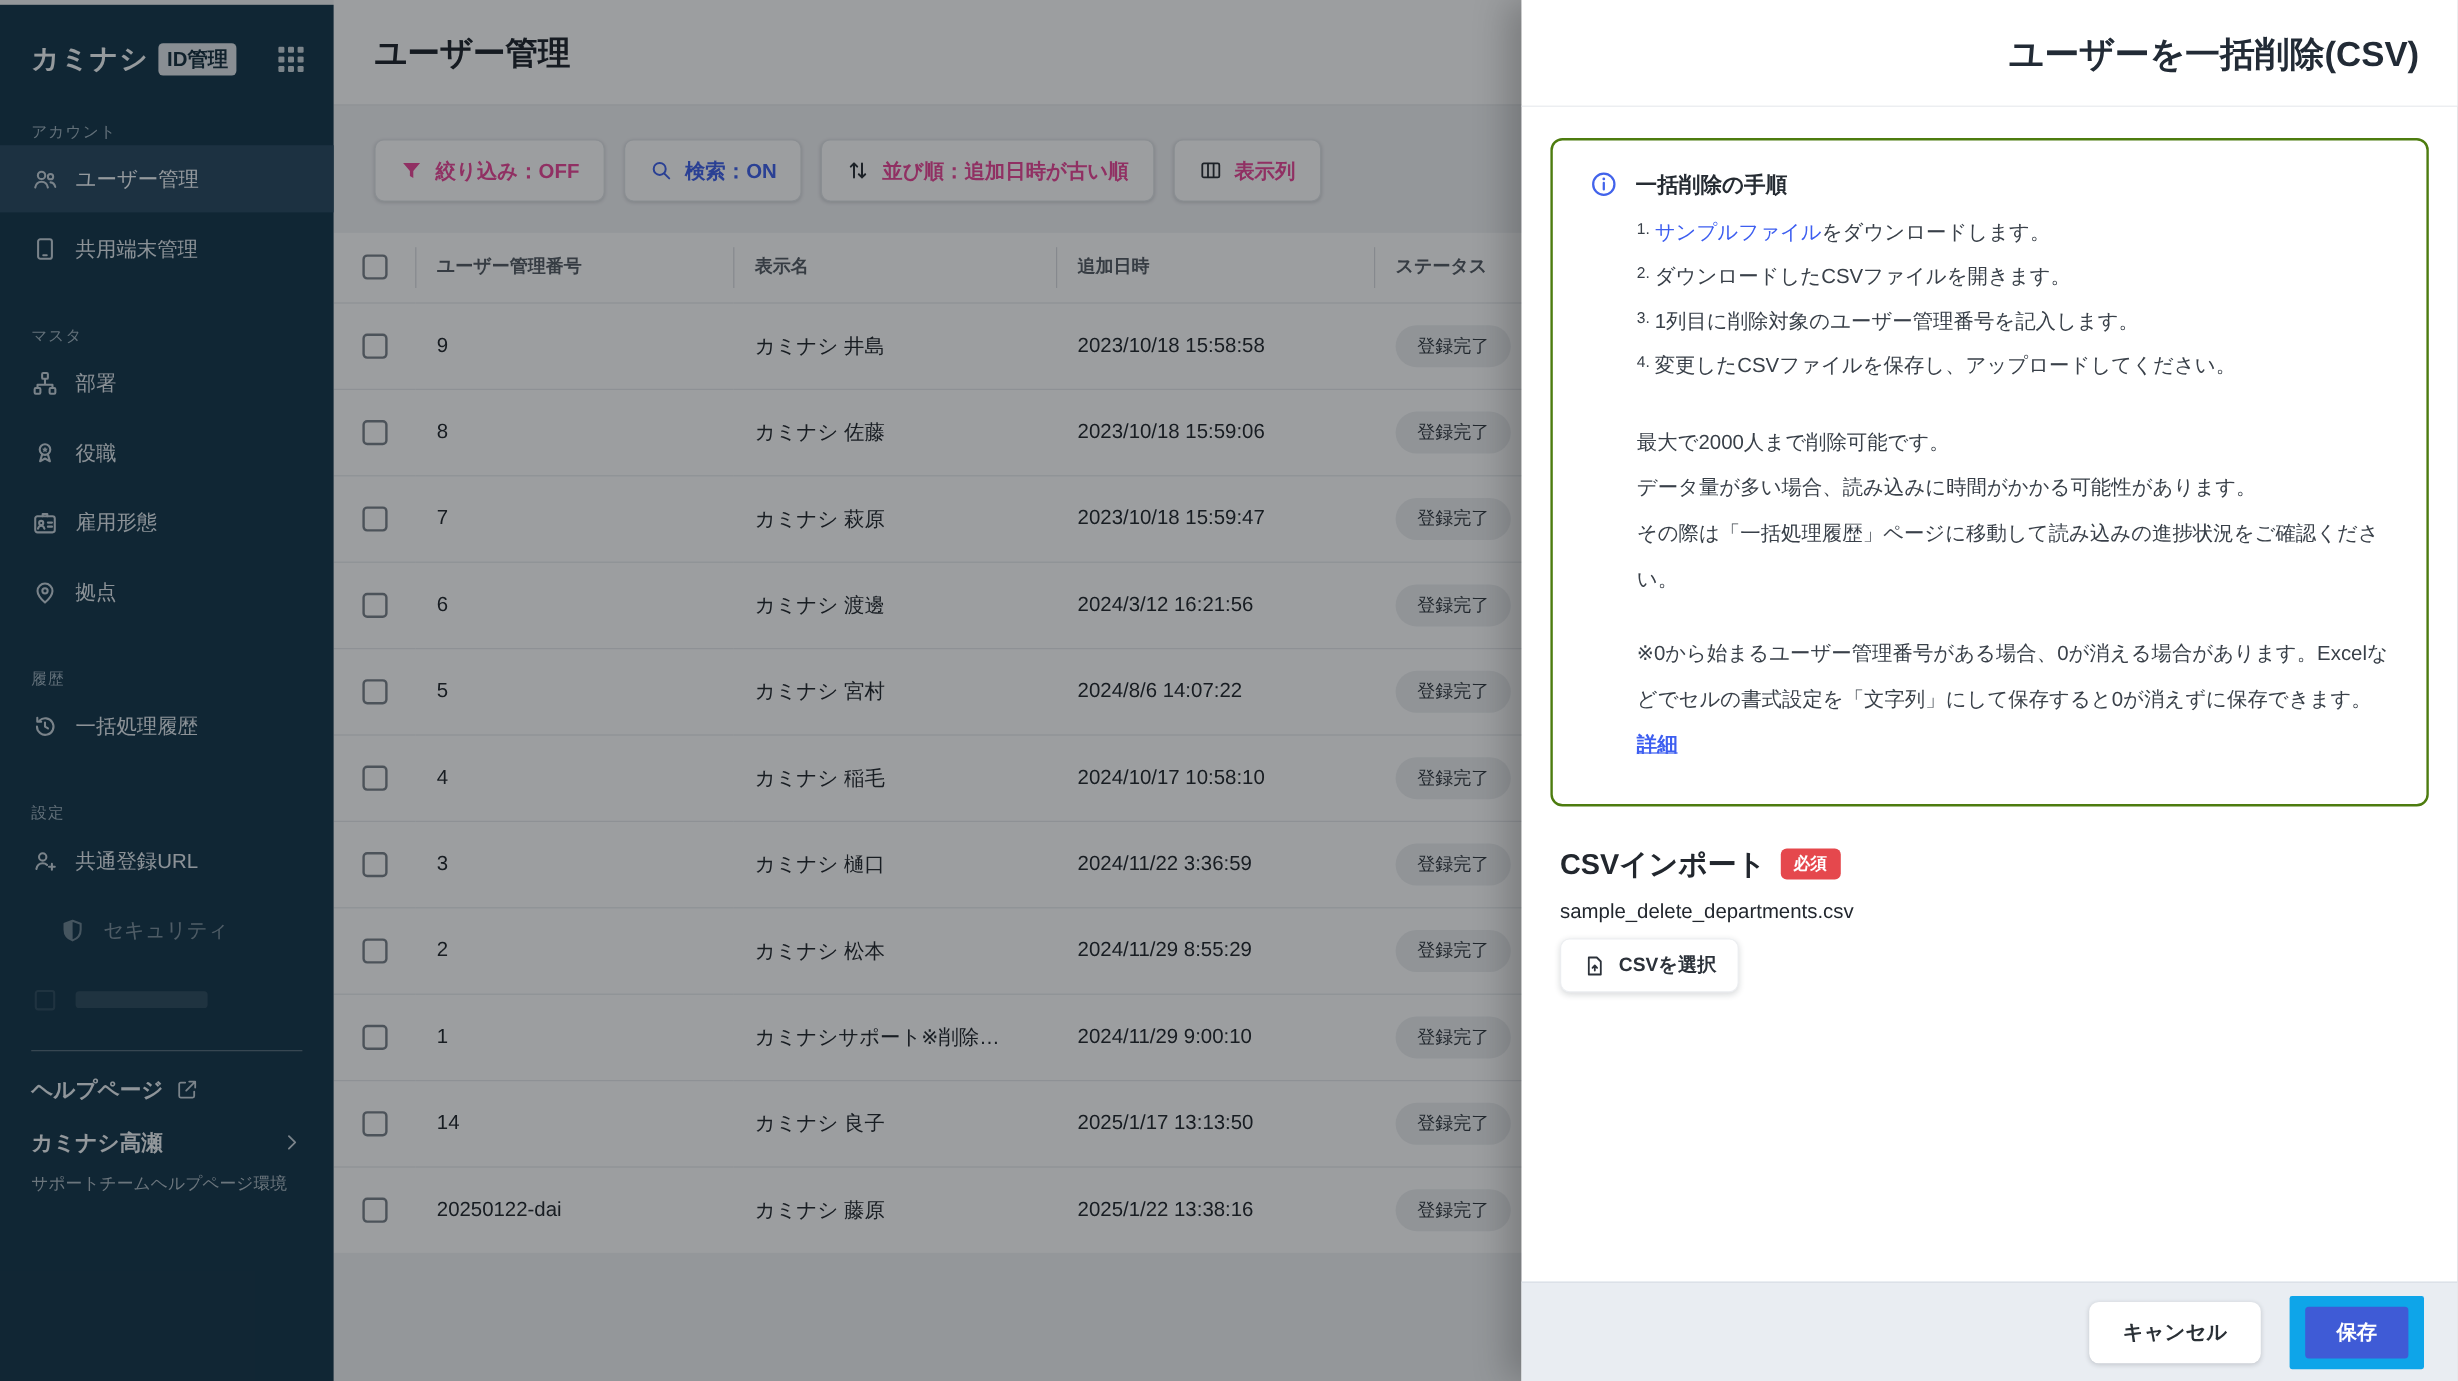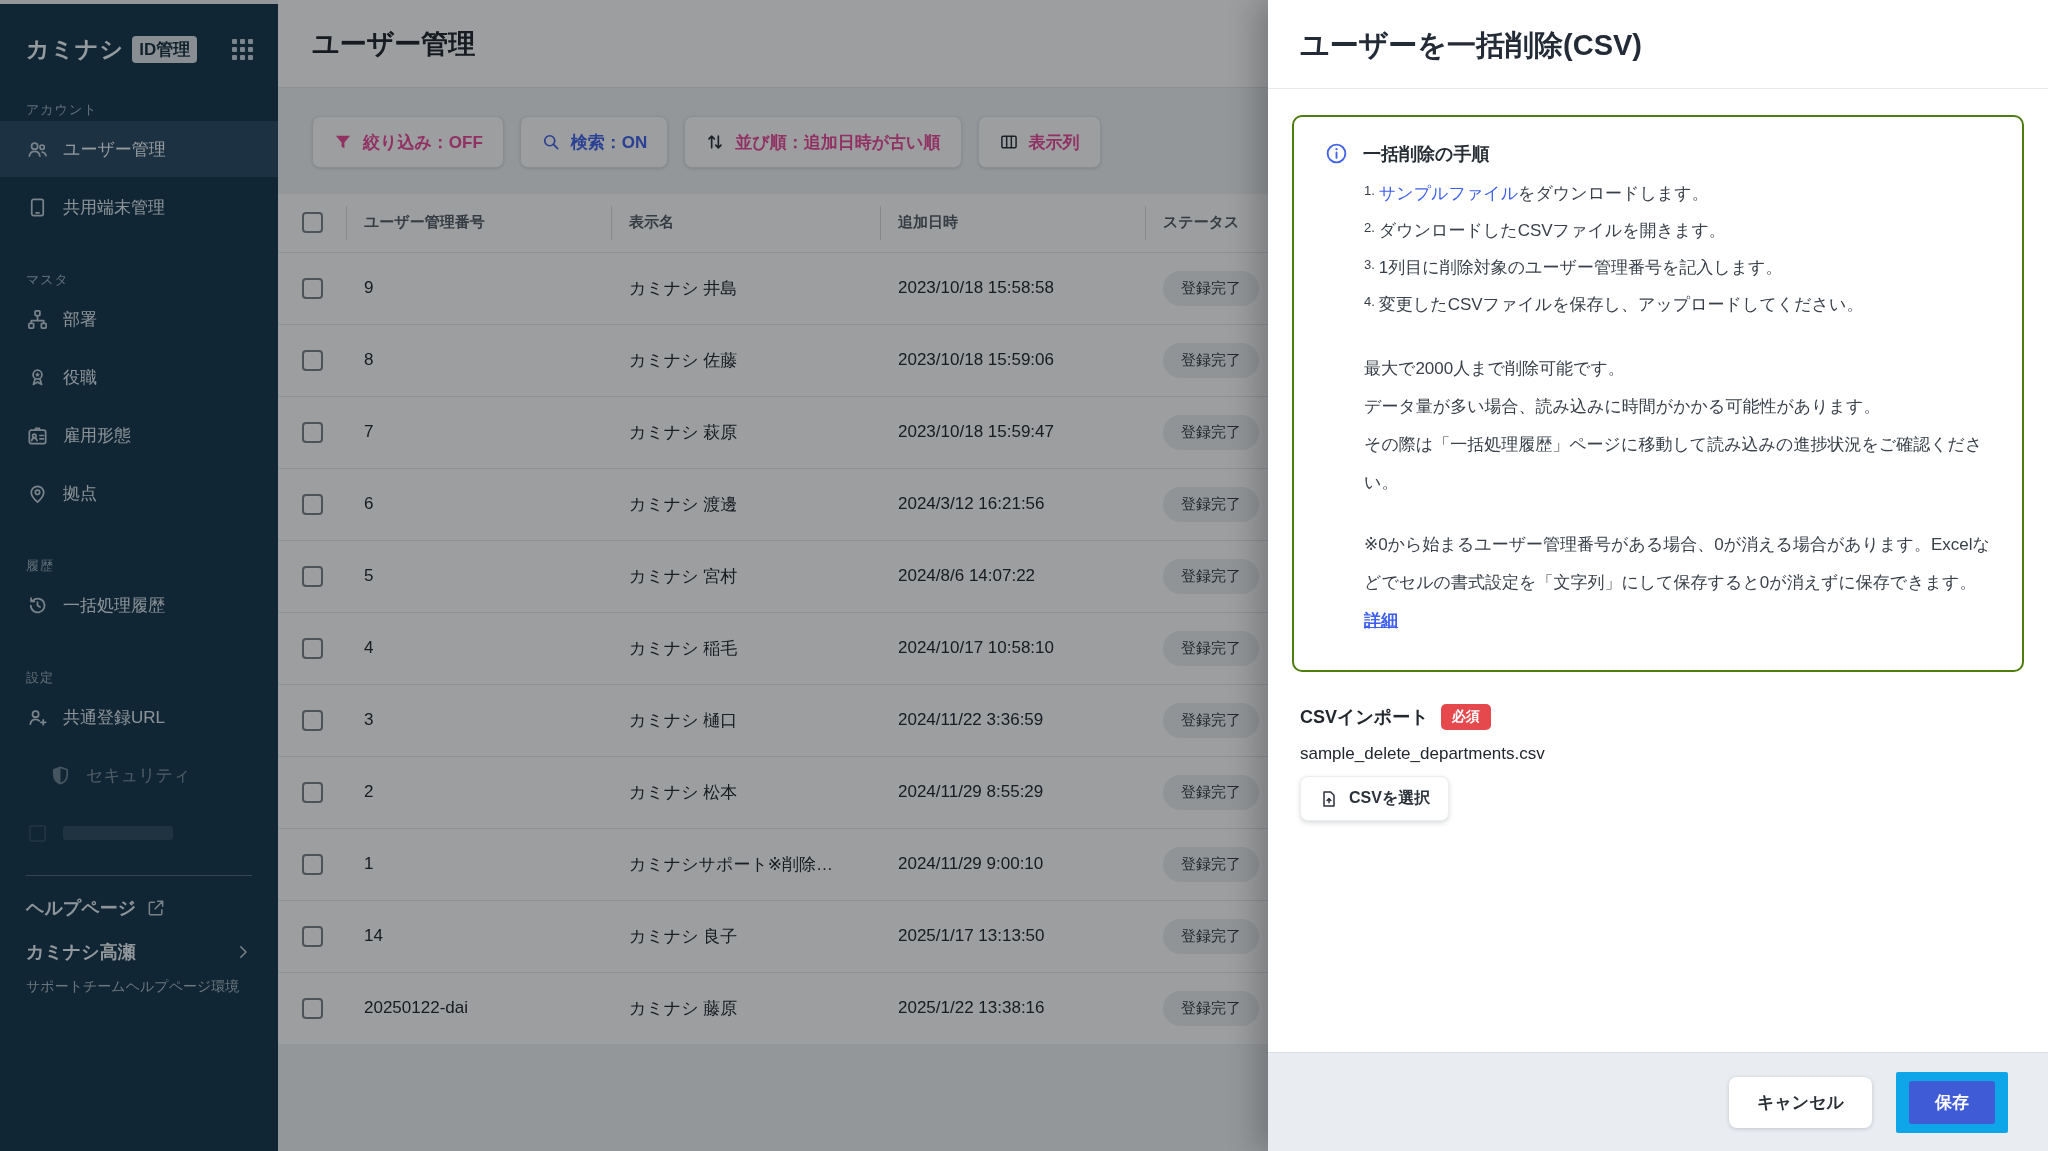--- a/index.html
+++ b/index.html
@@ -73,51 +73,51 @@
   .pill { display:inline-block; background:#EDEFF1; color:#343B42; font-size:15px;
     padding:8px 18px; border-radius:999px; white-space:nowrap; }
 
   
   .scrim { position:absolute; left:0; top:0; width:1268px; height:100%;
     background:rgba(8,12,18,.40); z-index:50; }
 
   
   .drawer { position:absolute; right:0; top:0; width:780px; height:100%; background:#FFFFFF;
     z-index:60; box-shadow:-12px 0 28px rgba(0,0,0,.22); display:flex; flex-direction:column; }
-  .drawer-header { padding:26px 32px 22px 32px; border-bottom:1px solid #E8EAEE; }
+  .drawer-header { padding:26px 32px 22px 32px; border-bottom:1px solid #E8EAEE;text-align:right; }
   .drawer-title { font-size:29px; font-weight:800; color:#222B36; }
   .drawer-body { flex:1; padding:26px 24px 0 24px; overflow:hidden; }
   .info-box { border:2px solid #4d7c0f; border-radius:10px; padding:24px 30px 30px 30px; }
   .info-head { display:flex; align-items:center; gap:14px; }
   .info-head svg { width:25px; height:25px; stroke:#4263EB; flex:none; }
   .info-heading { font-size:18px; font-weight:800; color:#262C33; }
   ol.steps { list-style:none; counter-reset:s; margin:10px 0 0 40px; }
   ol.steps li { counter-increment:s; font-size:17px; line-height:36px; color:#394049; }
   ol.steps li::before { content:counter(s) "."; font-size:13px; position:relative; top:-4px;
     margin-right:4px; color:#394049; }
   .blue-link { color:#3D5EF0; text-decoration:none; cursor:pointer; }
   .para1 { margin:26px 0 0 40px; }
   .para1 div { font-size:17px; line-height:38px; color:#394049; }
   .para2 { margin:24px 0 0 40px; font-size:17px; line-height:38px; color:#394049; }
   .para2 a { color:#3D5EF0; text-decoration:underline; font-weight:700; cursor:pointer; }
 
   .csv-section { margin-top:32px; padding-left:8px; }
   .csv-label-row { display:flex; align-items:center; gap:12px; }
-  .csv-label { font-size:18px; font-weight:800; color:#22272E; }
+  .csv-label { font-size:24px; font-weight:800; color:#22272E; }
   .req-badge { background:#E5484D; color:#FFFFFF; font-size:14px; font-weight:700;
     padding:4px 11px; border-radius:5px; }
   .csv-filename { margin-top:14px; font-size:17px; color:#22272E; }
   .csv-select-btn { margin-top:12px; display:inline-flex; align-items:center; gap:10px;
     background:#FFFFFF; border:1px solid #ECEEF1; border-radius:8px; padding:11px 18px;
     font-size:16px; font-weight:600; color:#2C323A; cursor:pointer;
     box-shadow:0 2px 5px rgba(20,30,40,.16); font-family:inherit; }
   .csv-select-btn svg { width:20px; height:20px; stroke:#2C323A; }
 
-  .drawer-footer { height:99px; background:#E9EDF2; border-top:1px solid #D9DEE5;
-    display:flex; align-items:center; justify-content:flex-end; padding:0 40px; }
+  .drawer-footer { height:83px; background:#E9EDF2; border-top:1px solid #D9DEE5;
+    display:flex; align-items:center; justify-content:flex-end; padding:0 28px; }
   .cancel-btn { background:#FFFFFF; border:none; border-radius:8px; padding:14px 28px;
     font-size:17px; font-weight:600; color:#2A3036; cursor:pointer;
     box-shadow:0 1px 4px rgba(20,30,40,.18); font-family:inherit; }
   .save-highlight { background:#0ea5e9; padding:9px 13px; margin-left:24px; border-radius:2px; }
   .save-btn { background:#3F5BD6; border:none; border-radius:3px; padding:10px 26px;
     font-size:17px; font-weight:700; color:#FFFFFF; cursor:pointer; font-family:inherit; }
 </style>
 </head>
 <body>
 

